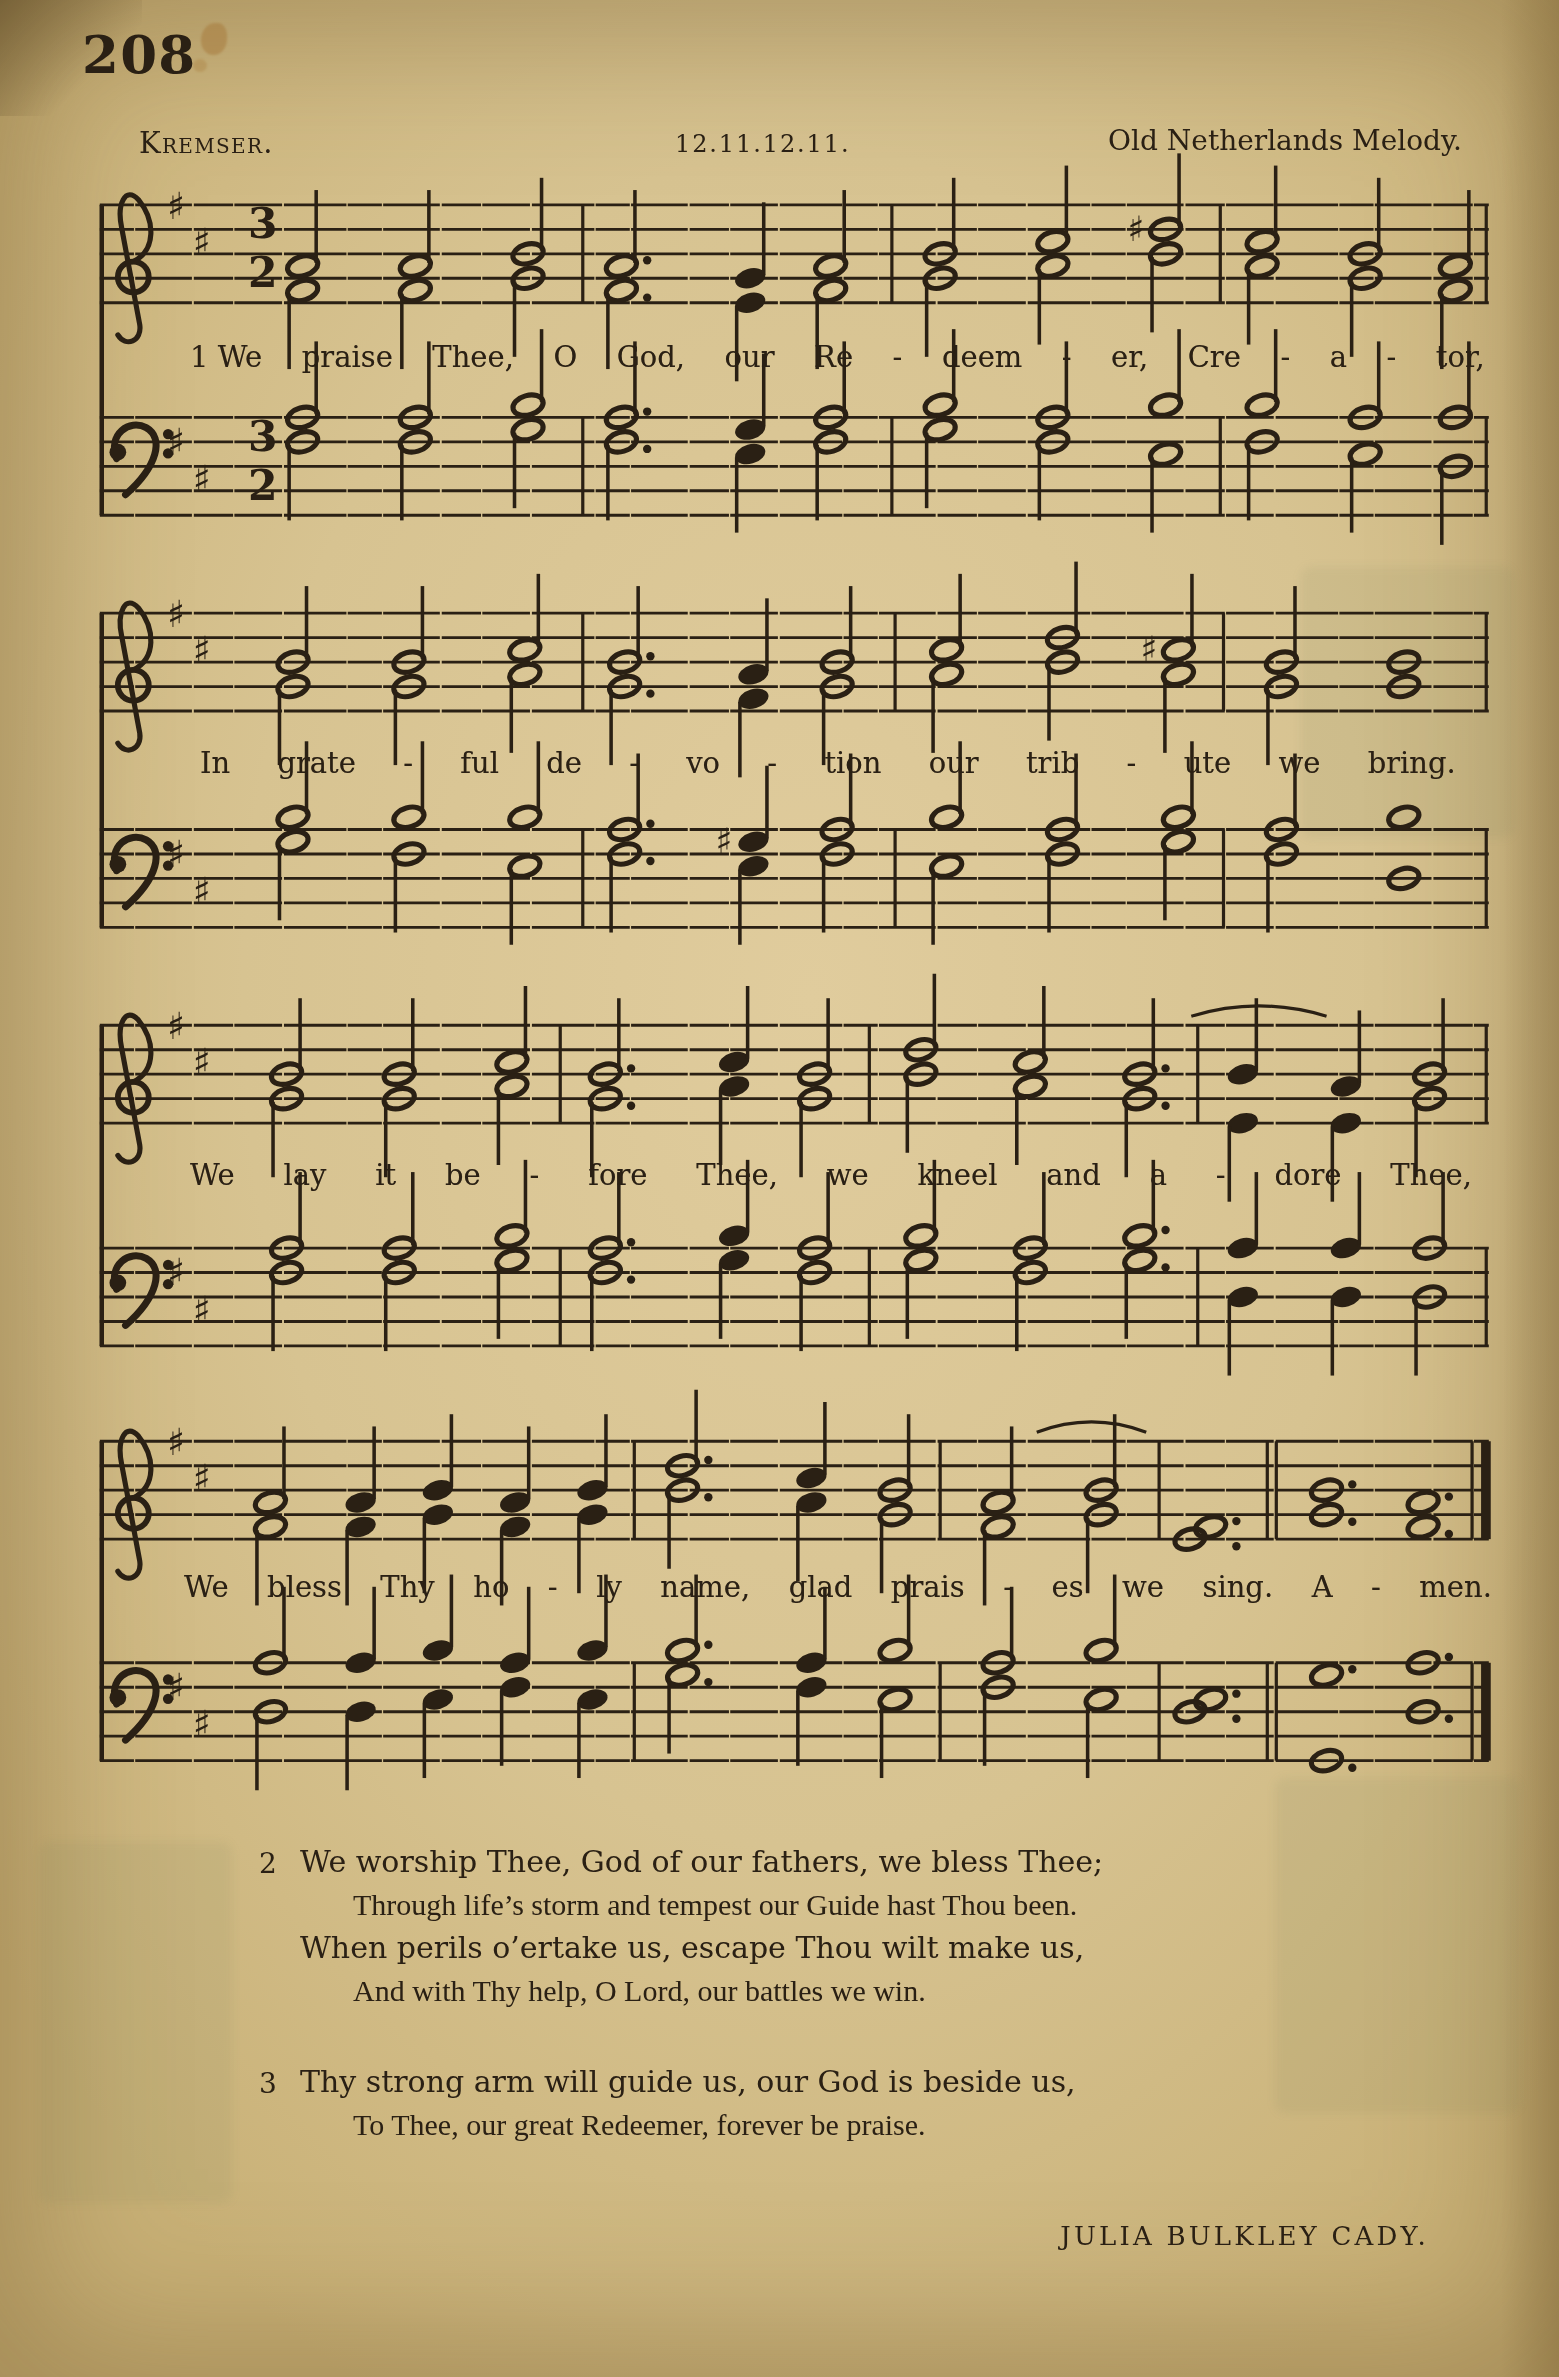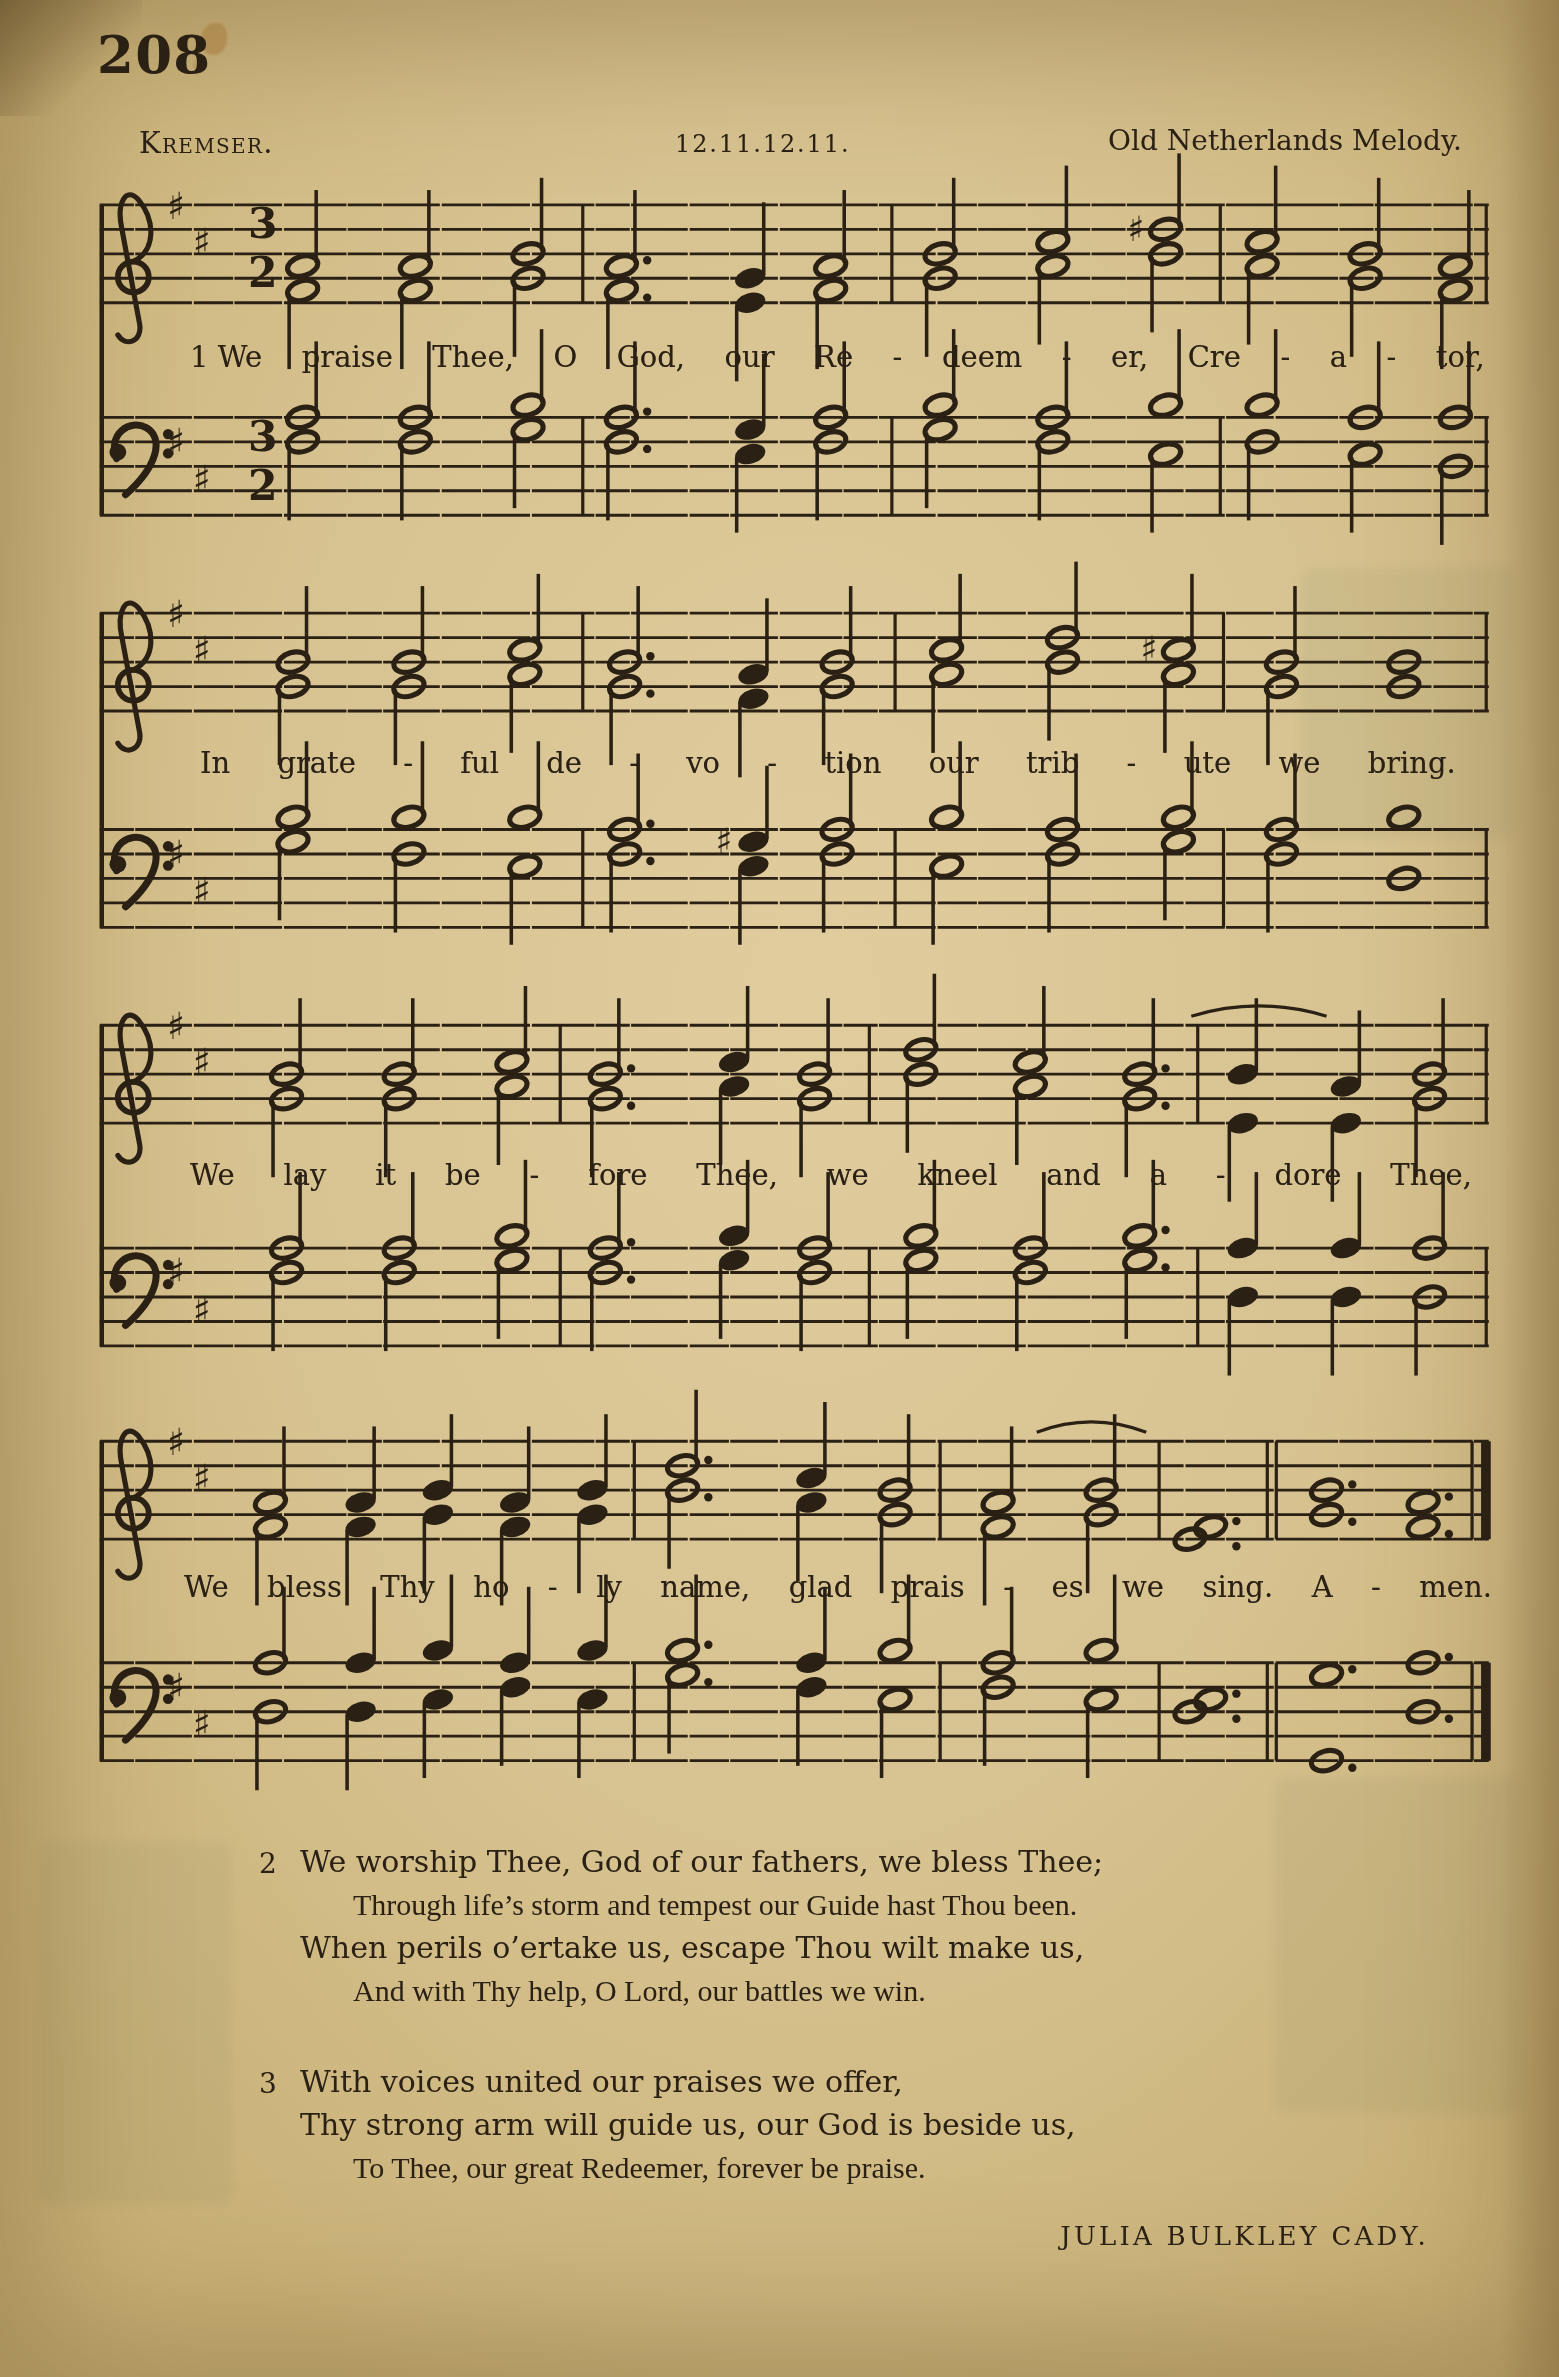--- a/index.html
+++ b/index.html
@@ -15,21 +15,21 @@
     box-shadow:inset 0 0 142px 39px rgba(110,85,40,.38);}
   .corner-shade{position:absolute;left:0;top:0;width:142px;height:116px;
     background:linear-gradient(135deg,rgba(70,52,22,.5),rgba(70,52,22,0) 65%);}
   .edge-shade{position:absolute;right:0;top:0;width:58px;height:100%;
     background:linear-gradient(270deg,rgba(110,85,40,.30),rgba(110,85,40,0));}
   .stain1{position:absolute;left:201px;top:23px;width:26px;height:32px;border-radius:60% 40% 55% 50%;
     background:#a87c3e;opacity:.55;filter:blur(1.3px);}
   .stain2{position:absolute;left:193px;top:59px;width:14px;height:13px;border-radius:50%;
     background:#b08a4c;opacity:.5;filter:blur(1.3px);}
   .smudge{position:absolute;background:rgba(115,125,85,.10);filter:blur(4.5px);border-radius:11.6px;}
-  .page-number{position:absolute;left:97px;top:23px;font-size:53px;font-weight:700;letter-spacing:1.3px;}
+  .page-number{position:absolute;left:82px;top:23px;font-size:53px;font-weight:700;letter-spacing:1.3px;}
   .header-tune{position:absolute;left:139px;top:126px;font-size:29px;font-variant:small-caps;
     letter-spacing:1.3px;font-weight:500;text-align:center;}
   .header-meter{position:absolute;left:675px;top:130px;font-size:24px;letter-spacing:1.9px;}
   .header-source{position:absolute;right:97px;top:124px;font-size:28px;}
   .lyric-row{position:absolute;display:flex;justify-content:space-between;align-items:flex-end;
     font-size:29px;white-space:nowrap;text-shadow:0 0 0.6px rgba(42,32,20,.35);}
   .lyric-row span{display:inline-block;}
   svg.music{position:absolute;left:0;top:0;pointer-events:none;}
   .verses{position:absolute;left:0;top:1840px;width:1559px;font-size:30px;line-height:43px;}
   .verse{position:relative;margin-bottom:48px;}
@@ -699,20 +699,19 @@
 <div class="verses">
     <div class="verse">
       <span class="verse-number">2</span>
       <div class="verse-line i0">We worship Thee, God of our fathers, we bless Thee;</div>
       <div class="verse-line i1">Through life’s storm and tempest our Guide hast Thou been.</div>
       <div class="verse-line i0">When perils o’ertake us, escape Thou wilt make us,</div>
       <div class="verse-line i1">And with Thy help, O Lord, our battles we win.</div>
     </div>
     <div class="verse">
       <span class="verse-number">3</span>
-      <div class="verse-line i0">With voices united our praises we offer,</div>
       <div class="verse-line i0">Thy strong arm will guide us, our God is beside us,</div>
       <div class="verse-line i1">To Thee, our great Redeemer, forever be praise.</div>
     </div>
   </div>
 
 <div class="attribution">JULIA BULKLEY CADY.</div>
 
 
 </body></html>

